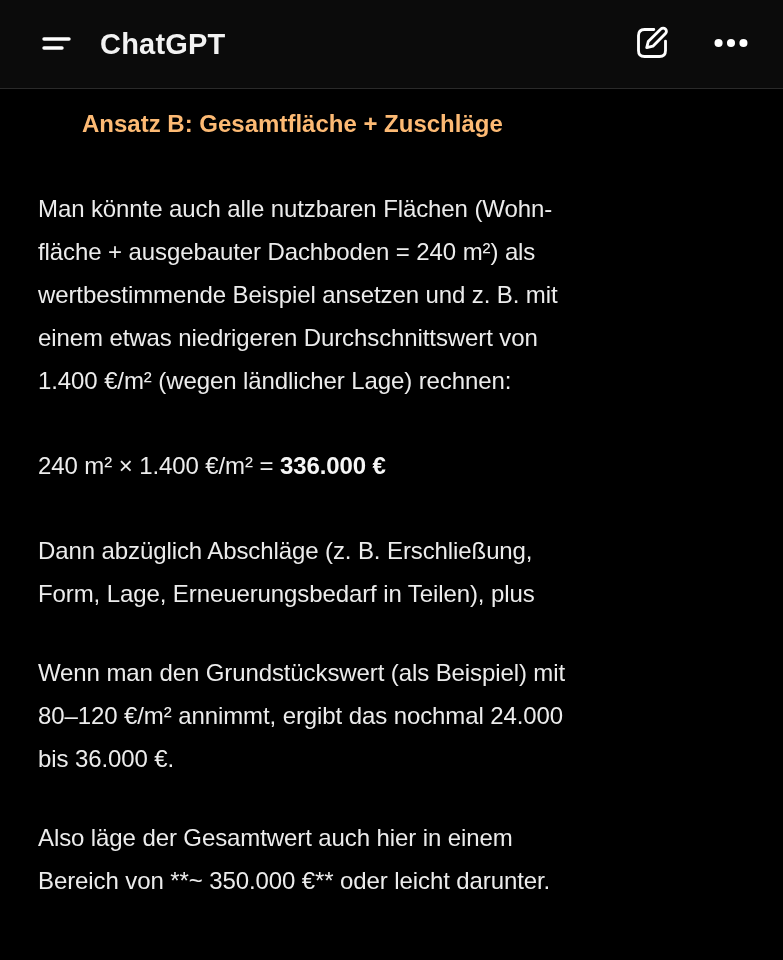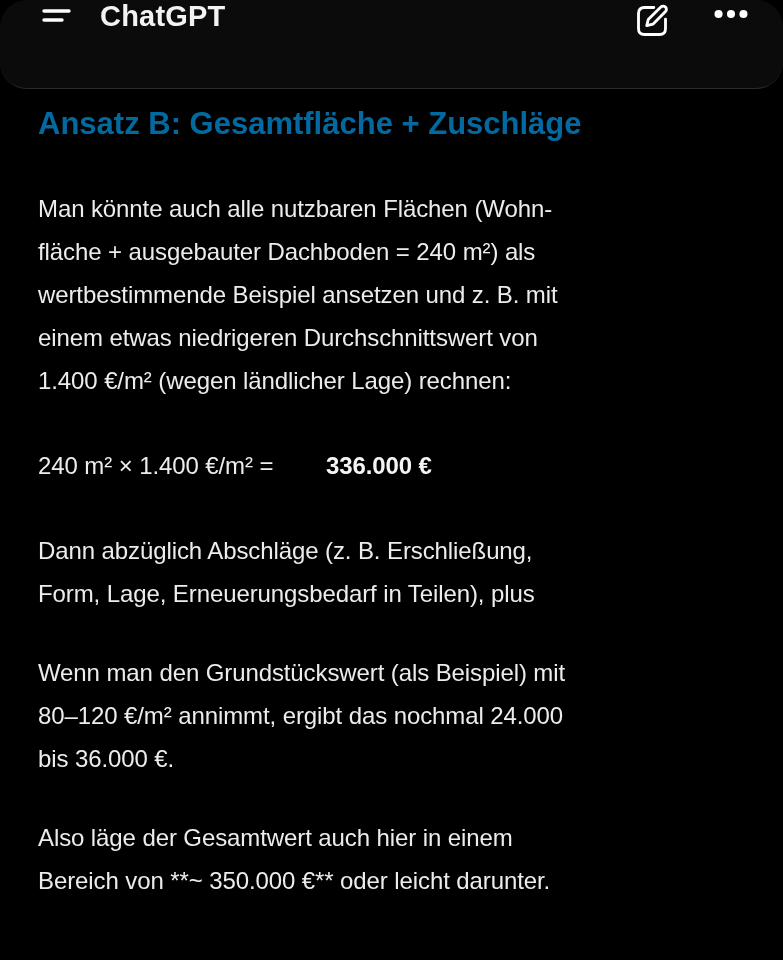--- a/index.html
+++ b/index.html
@@ -14,23 +14,22 @@
     display: flex; flex-direction: column;
     background: #000000;
   }
   
   .header {
     height: 89px;
     flex: 0 0 89px;
     background: #0b0b0b;
     border-bottom: 1px solid #2a2a2a;
     display: flex;
-    align-items: flex-start;
+    align-items: center;
     padding: 0 30px 0 40px;
-    border-radius: 27px;
   }
   .icon-btn {
     background: none; border: none; cursor: pointer;
     display: flex; align-items: center; justify-content: center;
     padding: 0;
   }
   .header-title {
     color: #f2f2f2;
     font-size: 29px;
     font-weight: 700;
@@ -40,36 +39,37 @@
   .header-spacer { flex: 1; }
   .compose-btn { margin-right: 36px; }
   
   .content {
     flex: 1;
     background: #000000;
     padding: 13px 38px 0 38px;
     color: #ececec;
   }
   .msg-heading {
-    font-size: 31px;
+    font-size: 24px;
     font-weight: 700;
     line-height: 43px;
     margin-bottom: 42px;
-    color: #0369a1;
+    color: #fdba74;
+    margin-left: 44px;
   }
   .para {
     font-size: 24px;
     font-weight: 400;
     line-height: 43px;
     margin-bottom: 36px;
     letter-spacing: -0.1px;
   }
   .para.after-gap { margin-bottom: 42px; }
   .line { white-space: nowrap; }
-  .formula strong { font-weight: 700; color: #f5f5f5; margin-left: 46px; }
+  .formula strong { font-weight: 700; color: #f5f5f5; }
 </style>
 </head>
 <body>
 
 <div class="app">
 
   <div class="header">
     <button class="icon-btn">
       <span>
         <svg width="34" height="30" viewBox="0 0 34 30" fill="none" stroke="#ffffff" stroke-width="3.4" stroke-linecap="round">

